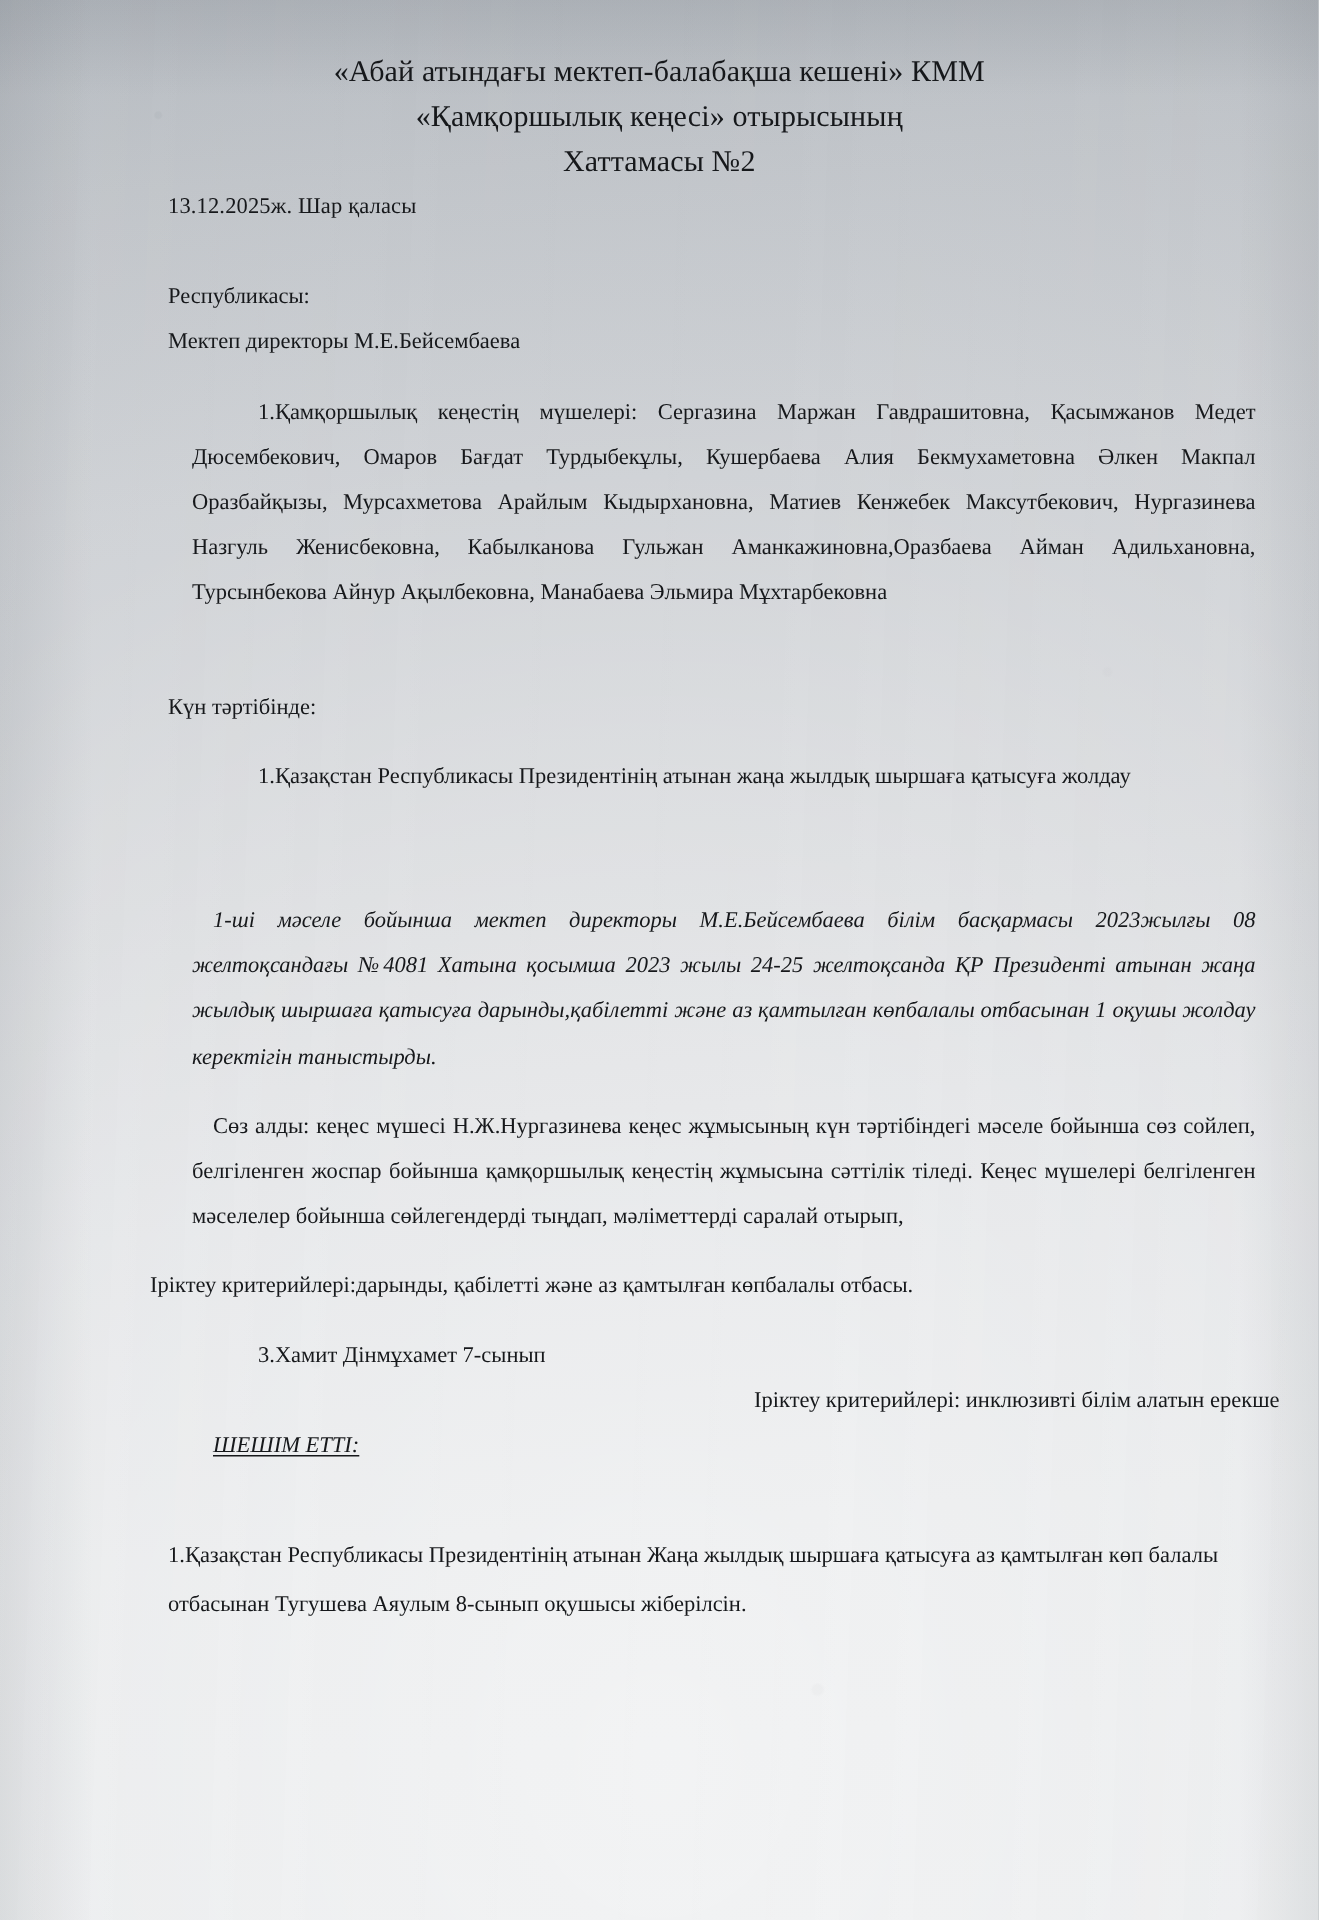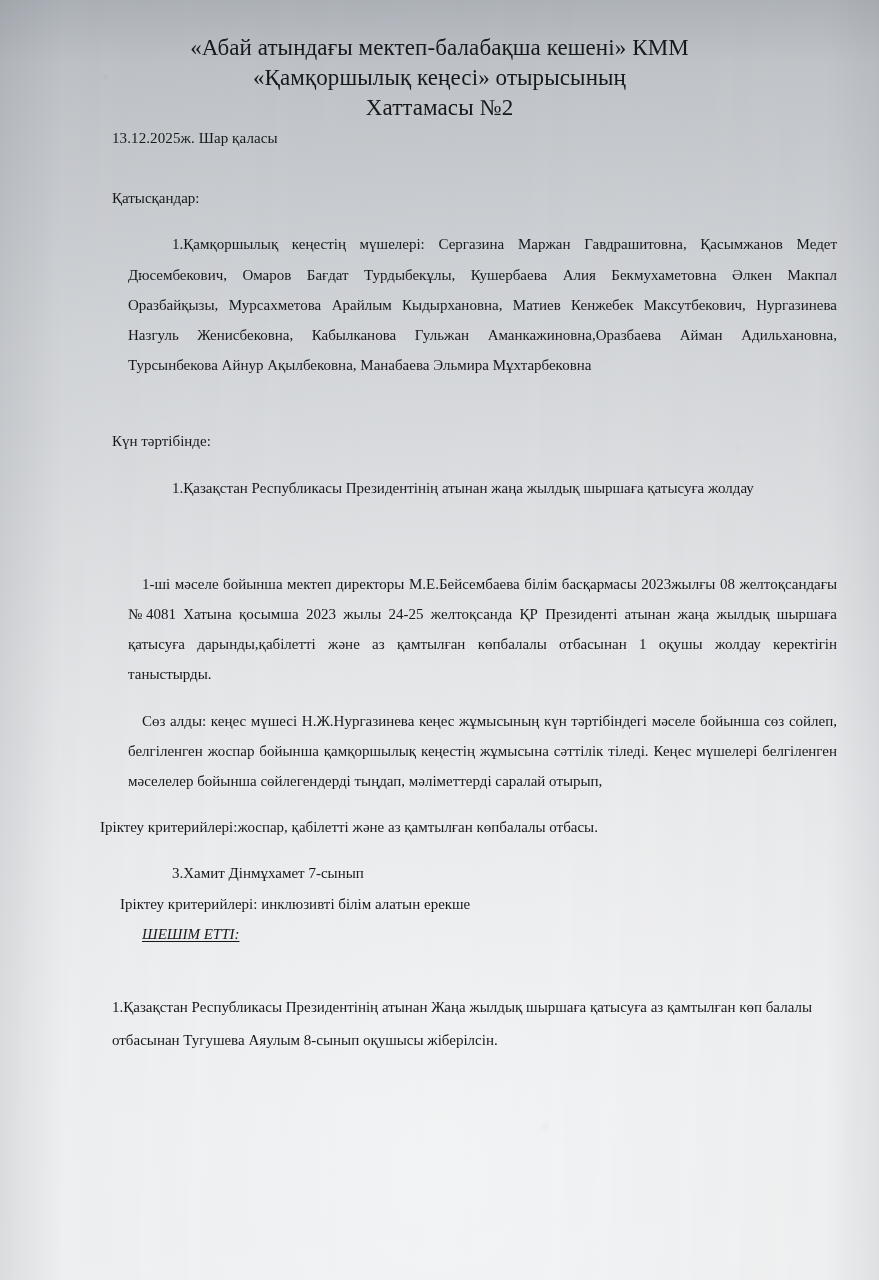--- a/index.html
+++ b/index.html
@@ -67,21 +67,21 @@
     padding: 0;
   }
 
   
   .title-block {
     text-align: center;
     margin: 0;
     padding-top: 33px;
   }
   .title-line {
-    font-size: 23px;
+    font-size: 20px;
     line-height: 30px;
     letter-spacing: 0.1px;
   }
 
   .doc-body {
     margin-left: 112px;
     margin-right: 26px;
     font-size: 15px;
     line-height: 30.2px;
   }
@@ -148,42 +148,43 @@
       <div class="title-line">«Қамқоршылық кеңесі» отырысының</div>
       <div class="title-line">Хаттамасы №2</div>
     </div>
 
     <div class="doc-body">
 
       <p class="plain datecity">13.12.2025ж. Шар қаласы</p>
 
       <div class="gap-lg"></div>
 
-      <p class="plain">Қатысқандар:</p>
+      <p class="plain">Республикасы:</p>
+      <p class="plain">Мектеп директоры  М.Е.Бейсембаева</p>
       <p class="flow indent-1 members block-wide">1.Қамқоршылық кеңестің мүшелері:  Сергазина Маржан Гавдрашитовна, Қасымжанов Медет Дюсембекович, Омаров Бағдат Турдыбекұлы, Кушербаева Алия Бекмухаметовна Әлкен Макпал Оразбайқызы, Мурсахметова Арайлым Кыдырхановна, Матиев Кенжебек Максутбекович, Нургазинева Назгуль Женисбековна, Кабылканова Гульжан Аманкажиновна,Оразбаева Айман Адильхановна, Турсынбекова Айнур Ақылбековна, Манабаева Эльмира Мұхтарбековна</p>
 
       <div class="gap-lg"></div>
 
       <p class="plain">Күн тәртібінде:</p>
       <p class="flow indent-1" style="margin-right:14px;">1.Қазақстан Республикасы Президентінің атынан жаңа жылдық шыршаға қатысуға жолдау</p>
 
       <div class="gap-md"></div>
 
 
       <div class="gap-sm"></div>
 
-      <p class="flow block-wide" style="text-indent:14px;">1-ші мәселе бойынша мектеп директоры М.Е.Бейсембаева  білім басқармасы 2023жылғы 08 желтоқсандағы №4081 Хатына қосымша 2023 жылы 24-25 желтоқсанда ҚР Президенті атынан жаңа жылдық шыршаға қатысуға дарынды,қабілетті және аз қамтылған көпбалалы отбасынан 1 оқушы жолдау керектігін таныстырды.</p>
+      <p class="flow block-wide" style="text-indent:14px;font-style:italic;">1-ші мәселе бойынша мектеп директоры М.Е.Бейсембаева  білім басқармасы 2023жылғы 08 желтоқсандағы №4081 Хатына қосымша 2023 жылы 24-25 желтоқсанда ҚР Президенті атынан жаңа жылдық шыршаға қатысуға дарынды,қабілетті және аз қамтылған көпбалалы отбасынан 1 оқушы жолдау керектігін таныстырды.</p>
 
       <p class="flow block-wide" style="text-indent:14px;">Сөз алды: кеңес мүшесі Н.Ж.Нургазинева кеңес жұмысының күн тәртібіндегі мәселе бойынша сөз сойлеп, белгіленген жоспар бойынша қамқоршылық кеңестің жұмысына сәттілік тіледі. Кеңес мүшелері белгіленген мәселелер бойынша сөйлегендерді тыңдап, мәліметтерді саралай отырып,</p>
 
-      <p class="flow block-wide" style="margin-left:-12px;">Іріктеу критерийлері:жоспар, қабілетті және аз қамтылған көпбалалы отбасы.</p>
+      <p class="flow block-wide" style="margin-left:-12px;">Іріктеу критерийлері:дарынды, қабілетті және аз қамтылған көпбалалы отбасы.</p>
 
       <p class="plain indent-3">3.Хамит Дінмұхамет 7-сынып</p>
 
-      <p class="plain" style="padding-left:8px;">Іріктеу критерийлері: инклюзивті білім алатын ерекше</p>
+      <p class="plain" style="padding-left:8px;text-align:right;">Іріктеу критерийлері: инклюзивті білім алатын ерекше</p>
 
       <p class="plain" style="padding-left:30px;">
         <span class="underline-text">ШЕШІМ ЕТТІ:</span>
       </p>
 
       <div class="gap-lg"></div>
       <div class="gap-sm"></div>
 
       <p class="plain resolution">1.Қазақстан Республикасы Президентінің атынан Жаңа жылдық шыршаға қатысуға аз қамтылған көп балалы отбасынан Тугушева Аяулым 8-сынып оқушысы жіберілсін.</p>
 

